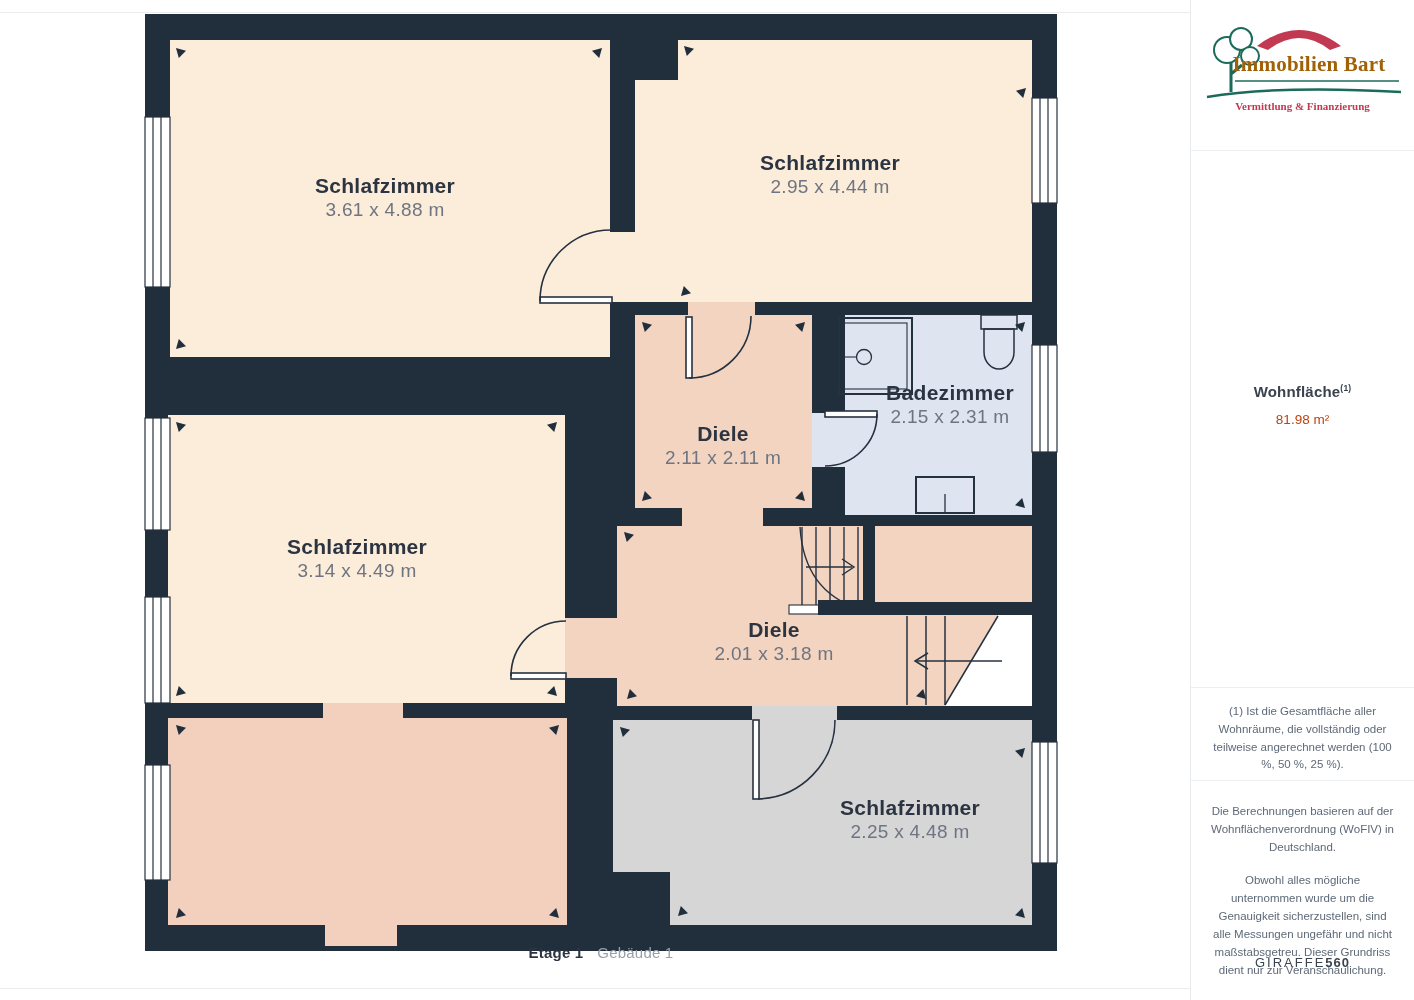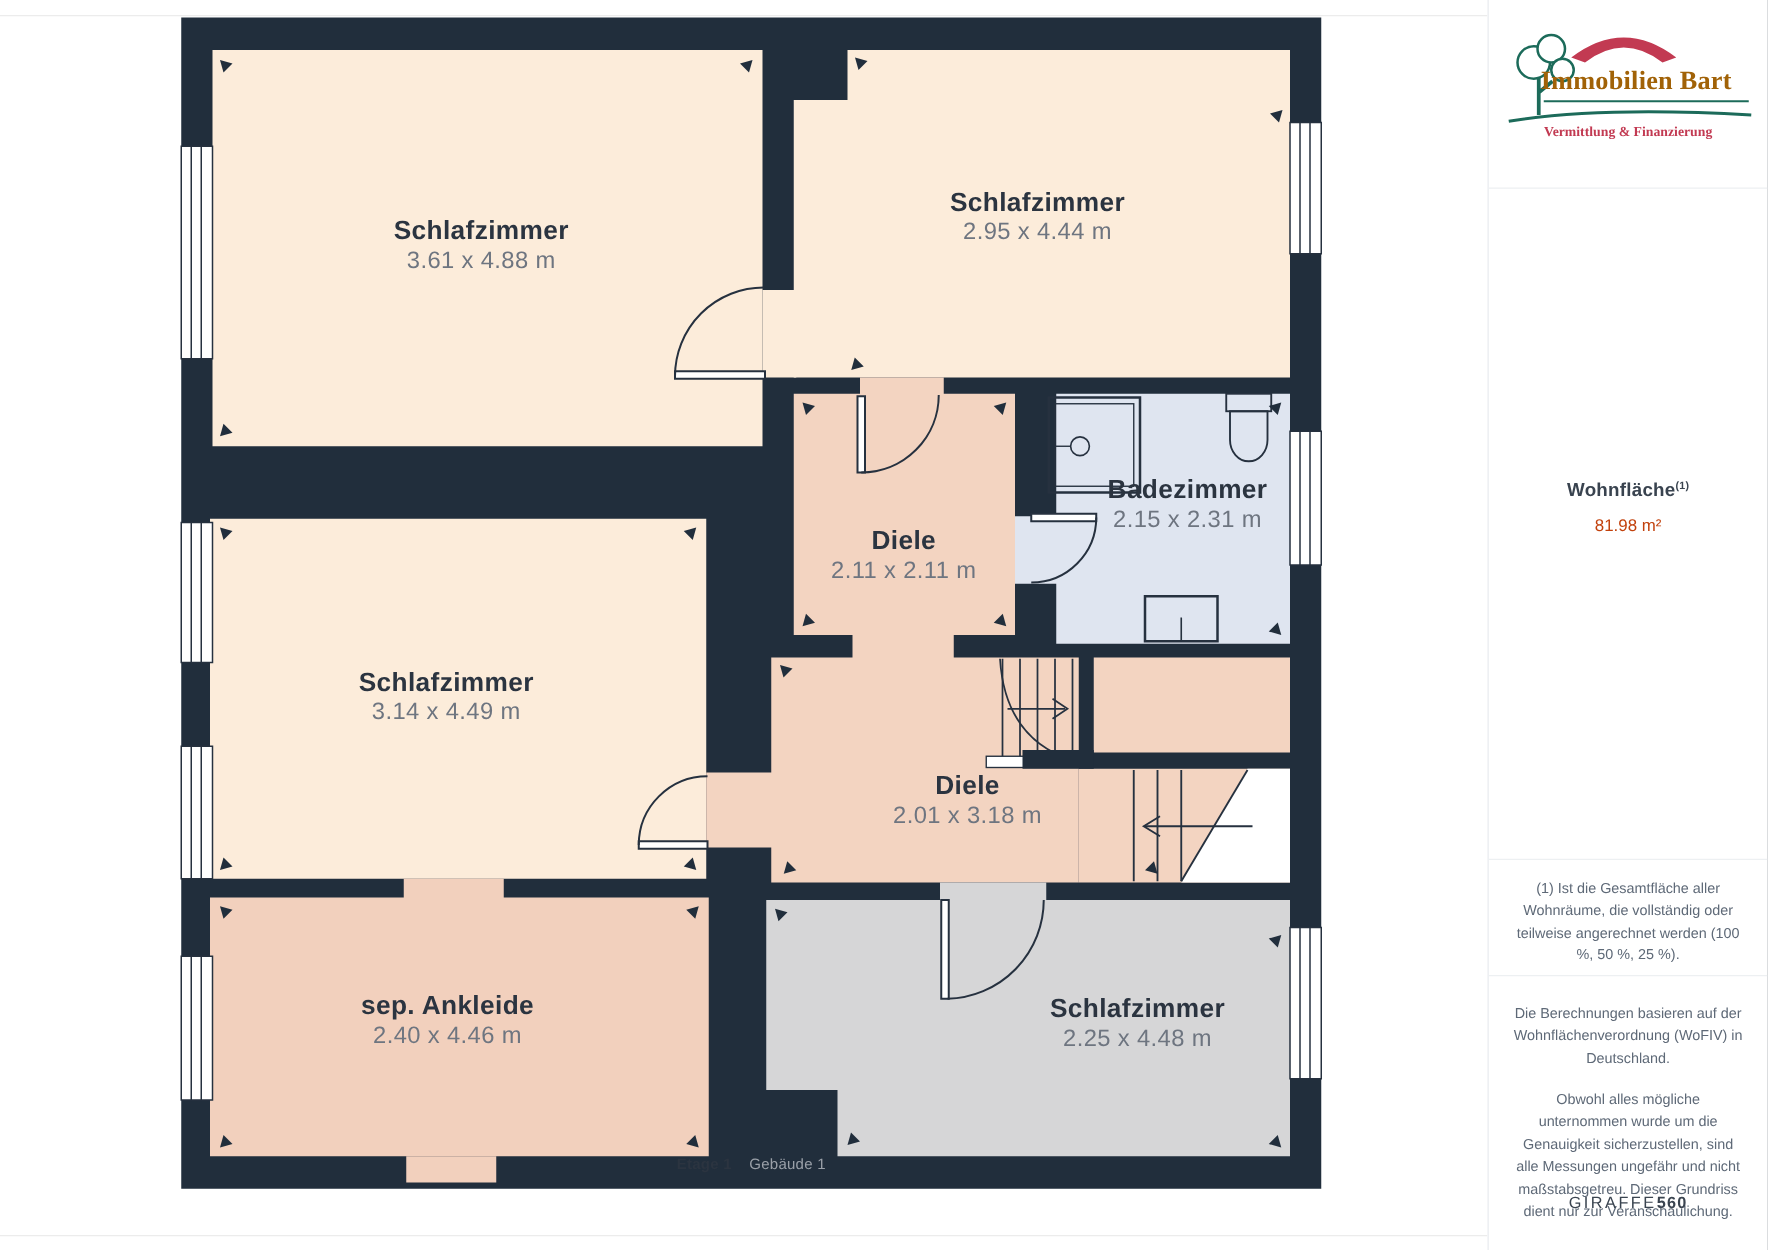--- a/index.html
+++ b/index.html
@@ -4,21 +4,21 @@
 <style>
   html,body{margin:0;padding:0;background:#fff;}
   .page{position:relative;width:1414px;height:1000px;background:#ffffff;overflow:hidden;
         font-family:"Liberation Sans",sans-serif;}
   .edge-line{position:absolute;left:0;width:1190px;height:1px;background:#ececec;}
   .plan-area{position:absolute;left:0;top:0;width:1190px;height:1000px;}
   .plan-svg{position:absolute;left:0;top:0;}
   .room-label{position:absolute;transform:translate(-50%,-50%);text-align:center;white-space:nowrap;}
   .rname{font-weight:700;font-size:21px;color:#2b3440;letter-spacing:.3px;}
   .rdims{font-size:19px;color:#6e7580;margin-top:1px;letter-spacing:.3px;}
-  .plan-footer{position:absolute;left:0;top:924px;width:1202px;text-align:center;font-size:12px;}
+  .plan-footer{position:absolute;left:0;top:944px;width:1202px;text-align:center;font-size:15px;}
   .plan-footer .floor{font-weight:700;color:#2b3440;margin-right:14px;letter-spacing:.2px;}
   .plan-footer .building{color:#9aa0a8;letter-spacing:.2px;}
   .sidebar{position:absolute;left:1190px;top:0;width:223px;height:1000px;background:#fff;
            border-left:1px solid #e9ecef;}
   .logo-section{height:144px;border-bottom:1px solid #edf0f2;}
   .logo{position:relative;width:200px;height:130px;margin:6px auto 0;}
   .logo-gfx{position:absolute;left:0;top:0;}
   .logo-text{position:absolute;left:30px;top:46px;font-family:"Liberation Serif",serif;
              font-weight:700;font-size:21px;color:#a16207;letter-spacing:.2px;}
   .logo-tagline{position:absolute;left:0;top:94px;width:100%;text-align:center;
@@ -190,24 +190,20 @@
       <div class="rdims">2.11 x 2.11 m</div>
     </div>
     <div class="room-label" style="left:357px;top:558px">
       <div class="rname">Schlafzimmer</div>
       <div class="rdims">3.14 x 4.49 m</div>
     </div>
     <div class="room-label" style="left:774px;top:641px">
       <div class="rname">Diele</div>
       <div class="rdims">2.01 x 3.18 m</div>
     </div>
-    <div class="room-label" style="left:358px;top:817px">
-      <div class="rname">sep. Ankleide</div>
-      <div class="rdims">2.40 x 4.46 m</div>
-    </div>
     <div class="room-label" style="left:910px;top:819px">
       <div class="rname">Schlafzimmer</div>
       <div class="rdims">2.25 x 4.48 m</div>
     </div>
 
     <div class="plan-footer">
       <span class="floor">Etage 1</span><span class="building">Gebäude 1</span>
     </div>
   </div>
 

